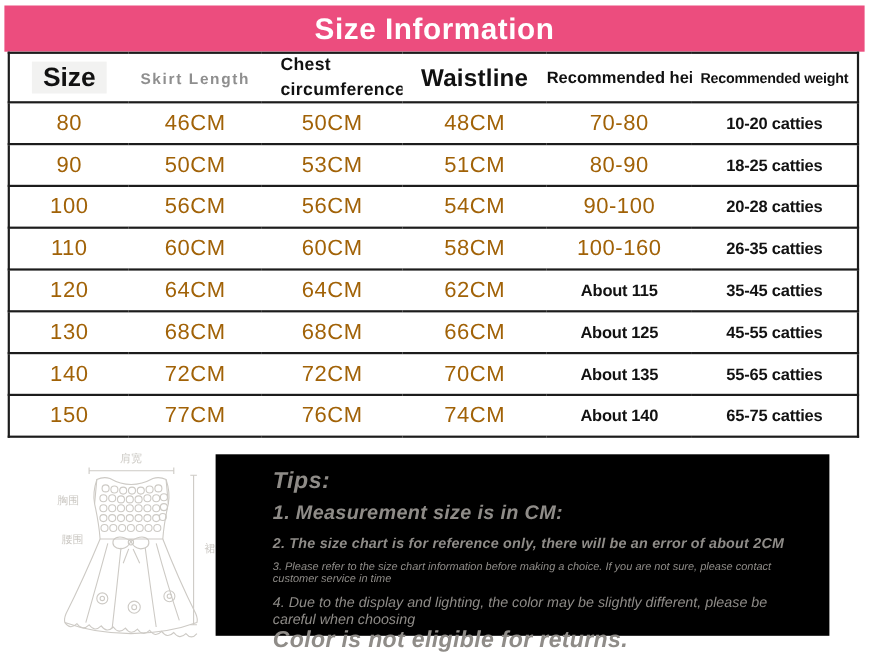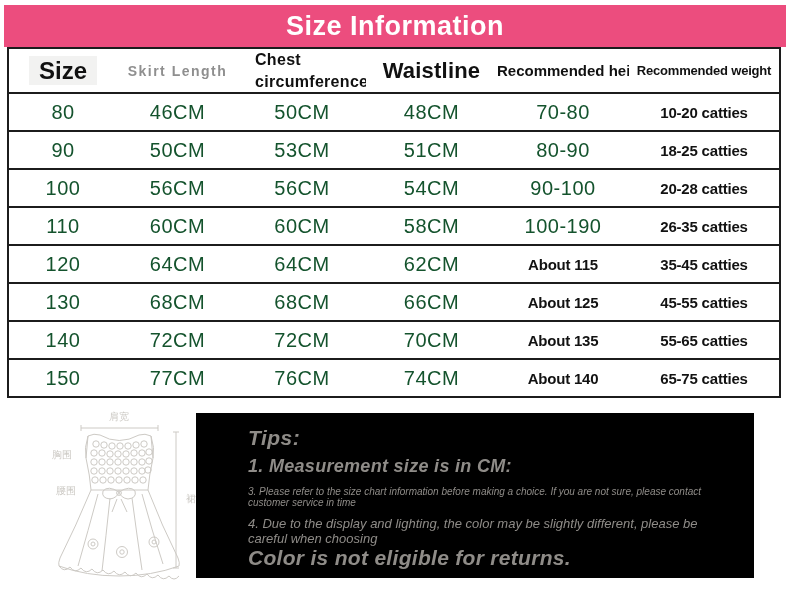--- a/index.html
+++ b/index.html
@@ -29,21 +29,21 @@
   .h-size{font-size:24px;}
   .h-size span{background:#f2f2f1;padding:1px 10px;}
   .h-skirt{font-size:14px;color:#8f8f8f;letter-spacing:1.5px;}
   .h-chest span{
     display:inline-block;text-align:left;font-size:16px;line-height:1.35;
     white-space:normal;width:94px;letter-spacing:0.3px;
   }
   .h-waist{font-size:22px;letter-spacing:0.2px;}
   .h-height{font-size:15px;}
   .h-weight{font-size:13px;letter-spacing:-0.2px;}
-  td.g{color:#14532d;font-size:20px;font-weight:400;letter-spacing:0.5px;margin-top:41px;}
+  td.g{color:#a16207;font-size:20px;font-weight:400;letter-spacing:0.5px;margin-top:41px;}
   td.b{color:#121212;font-size:15px;font-weight:bold;letter-spacing:-0.2px;}
   
   .dress-wrap{position:absolute;left:36px;top:406px;width:195px;height:190px;}
   .tips{
     position:absolute;left:196px;top:413px;width:558px;height:165px;
     background:#000000;color:#8f8c88;box-sizing:border-box;
     padding:13px 20px 0 52px;
     font-style:italic;
   }
   .tips-title{font-size:21px;font-weight:bold;letter-spacing:0.5px;}
@@ -101,21 +101,21 @@
       <td class="g">56CM</td>
       <td class="g">54CM</td>
       <td class="g">90-100</td>
       <td class="b">20-28 catties</td>
     </tr>
     <tr class="row">
       <td class="g">110</td>
       <td class="g">60CM</td>
       <td class="g">60CM</td>
       <td class="g">58CM</td>
-      <td class="g">100-190</td>
+      <td class="g">100-160</td>
       <td class="b">26-35 catties</td>
     </tr>
     <tr class="row">
       <td class="g">120</td>
       <td class="g">64CM</td>
       <td class="g">64CM</td>
       <td class="g">62CM</td>
       <td class="b">About 115</td>
       <td class="b">35-45 catties</td>
     </tr>
@@ -233,18 +233,19 @@
       <text x="83" y="14" text-anchor="middle">肩宽</text>
       <text x="26" y="52" text-anchor="middle">胸围</text>
       <text x="30" y="88" text-anchor="middle">腰围</text>
       <text x="160" y="96" text-anchor="middle">裙长</text>
     </svg>
   </div>
 
   <div class="tips">
     <div class="tips-title">Tips:</div>
     <div class="tip-1">1. Measurement size is in CM:</div>
+    <div class="tip-2">2. The size chart is for reference only, there will be an error of about 2CM</div>
     <div class="tip-3">3. Please refer to the size chart information before making a choice. If you are not sure, please contact customer service in time</div>
     <div class="tip-4">4. Due to the display and lighting, the color may be slightly different, please be careful when choosing</div>
     <div class="tips-final">Color is not eligible for returns.</div>
   </div>
 
 </div>
 
 </body></html>

